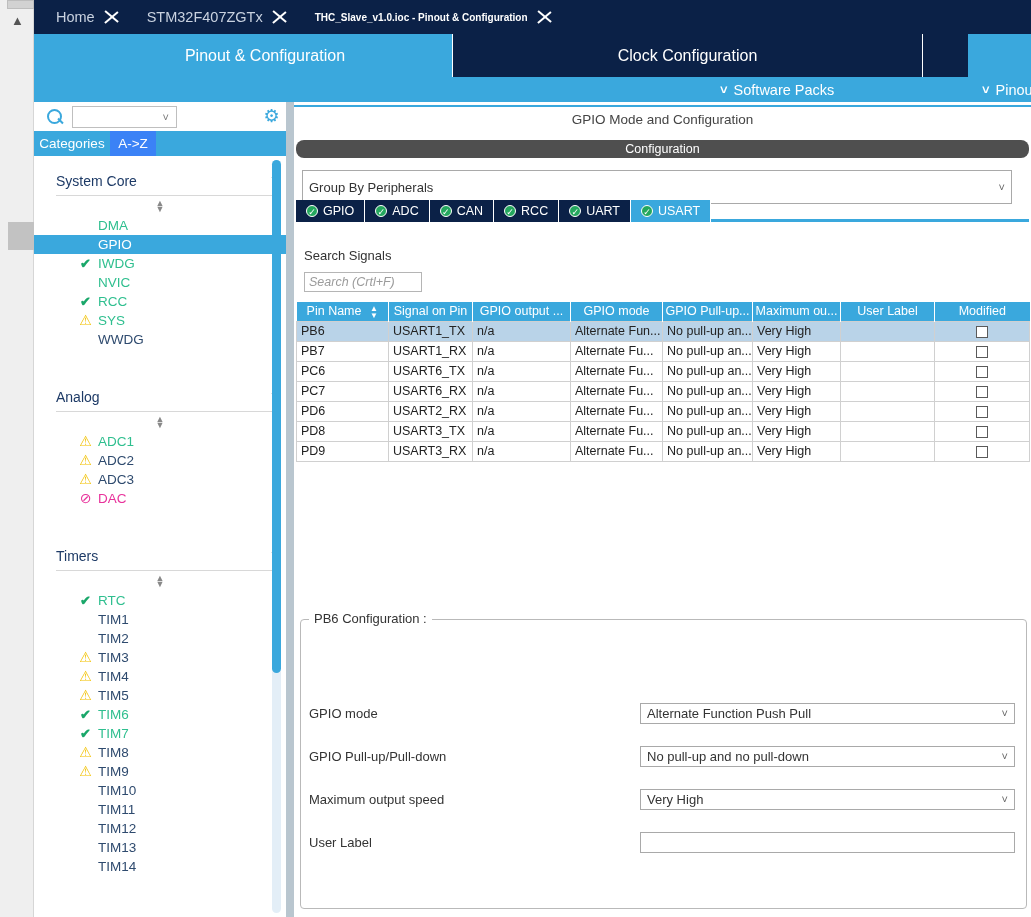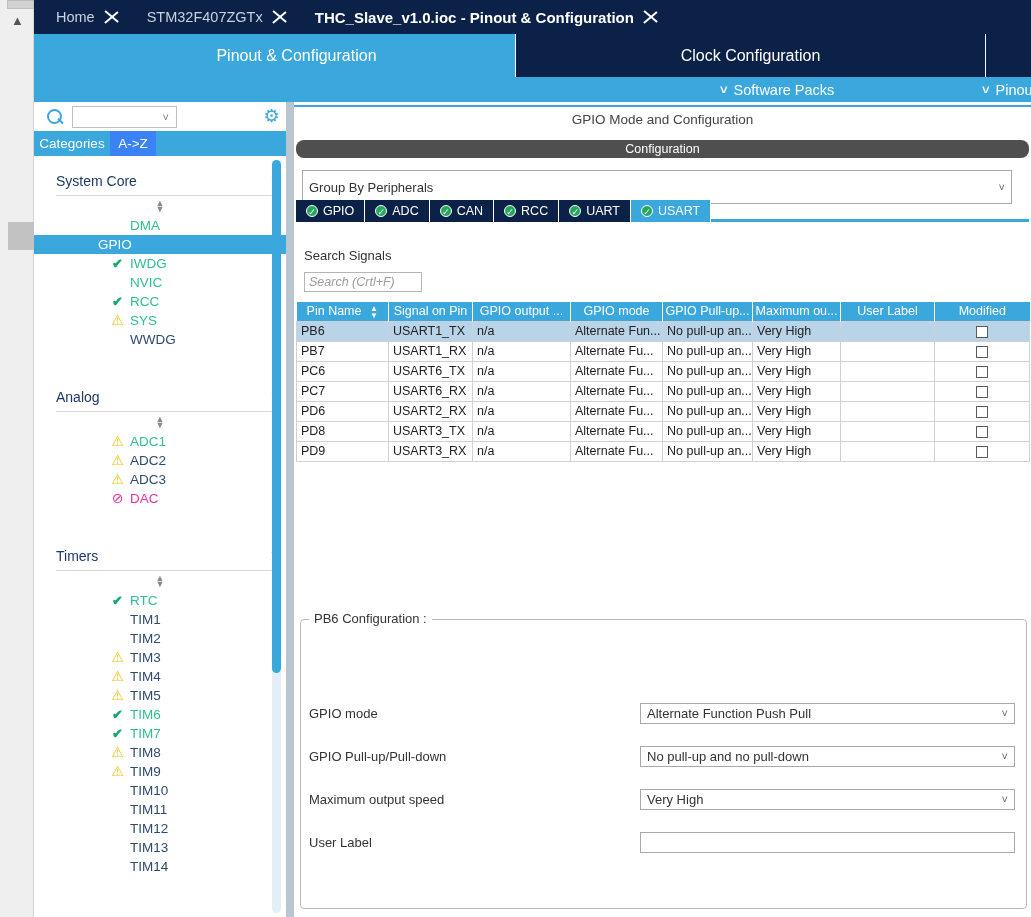--- a/index.html
+++ b/index.html
@@ -30,42 +30,42 @@
   }
 
   
   #breadcrumb {
     position: absolute; left: 34px; top: 0; width: 997px; height: 34px;
     background: #0b2147; display: flex; align-items: center;
   }
   .crumb { position: relative; display: flex; align-items: center;
            height: 34px; color: #c9d2e0; font-size: 14.5px; padding: 0 6px 0 20px; }
   .crumb.first { padding-left: 22px; }
-  .crumb.active { color: #ffffff; font-weight: bold; font-size: 15px; }
+  .crumb.active { color: #ffffff; font-weight: bold; font-size: 10px; }
   .crumb-sep {
     width: 26px; height: 34px; position: relative; flex: none;
   }
   .crumb-sep::before, .crumb-sep::after {
     content: ""; position: absolute; left: 4px; width: 17px; height: 2.3px;
     background: #ffffff;
   }
   .crumb-sep::before { top: 10px; transform: rotate(40deg); transform-origin: left center; }
   .crumb-sep::after  { top: 22px; transform: rotate(-40deg); transform-origin: left center; }
 
   
   #tabbar {
     position: absolute; left: 34px; top: 34px; width: 997px; height: 43px;
     background: #3aa8dd;
     display: flex;
   }
   .mtab { height: 43px; display: flex; align-items: center; justify-content: center;
           color: #ffffff; font-size: 16px; }
   .mtab.sel { background: #3aa8dd; }
   .mtab.unsel { background: #0b2147; border-left: 1px solid #ffffff; }
-  #mtab-pinout { width: 481px; padding-left: 44px; }
+  #mtab-pinout { width: 418px; padding-left: 44px; }
   #mtab-clock  { width: 470px; }
   #mtab-extra  { width: 46px; }
 
   
   #subbar {
     position: absolute; left: 34px; top: 77px; width: 997px; height: 25px;
     background: #3aa8dd; display: flex; align-items: center;
   }
   .chev-item { display: flex; align-items: center; color: #ffffff; font-size: 14.5px; }
   #chev-sw { position: absolute; left: 686px; }
@@ -127,21 +127,21 @@
     color: #1d3a66; font-size: 14px;
   }
   .cat-section-hd .chv { color: #777; font-size: 12px; }
   .cat-spacer { height: 20px; position: relative; }
   .cat-spacer .updown {
     position: absolute; left: 120px; top: 4px; width: 12px; height: 13px;
     color: #888; font-size: 9px; line-height: 6px; text-align: center;
   }
   .cat-item {
     height: 19px; display: flex; align-items: center; padding-left: 64px;
-    font-size: 13.5px; color: #2e4a6e; position: relative; margin-left: 32px;
+    font-size: 13.5px; color: #2e4a6e; position: relative;
   }
   .cat-item.green { color: #2fbf8f; }
   .cat-item.magenta { color: #e8329b; }
   .cat-item.sel { background: #3aa8dd; color: #ffffff; margin-left: 0; }
   .cat-item .ic {
     position: absolute; left: 44px; top: 2px; width: 15px; height: 15px;
     font-size: 12px; line-height: 15px; text-align: center;
   }
   .ic.check { color: #1aa76a; font-weight: bold; font-size: 13px; }
   .ic.warn  { color: #f2c100; font-size: 14px; }

